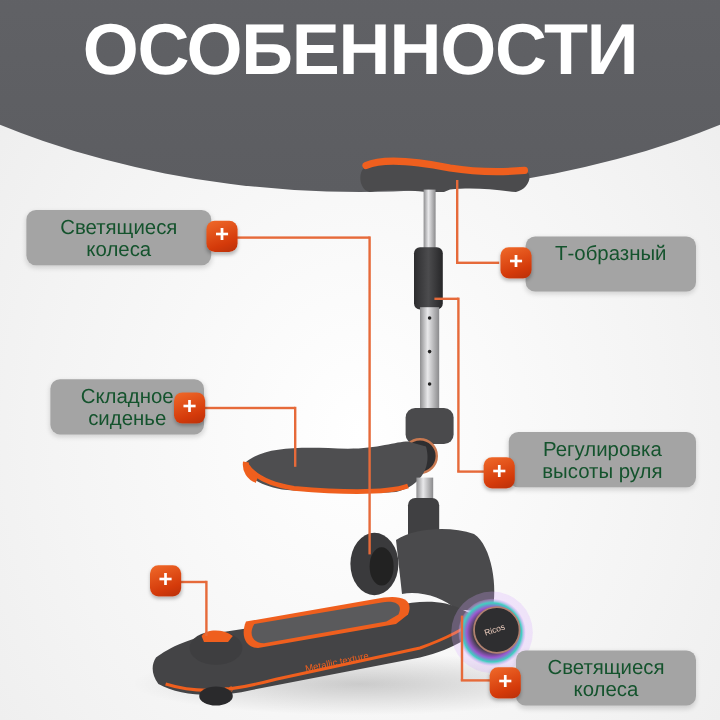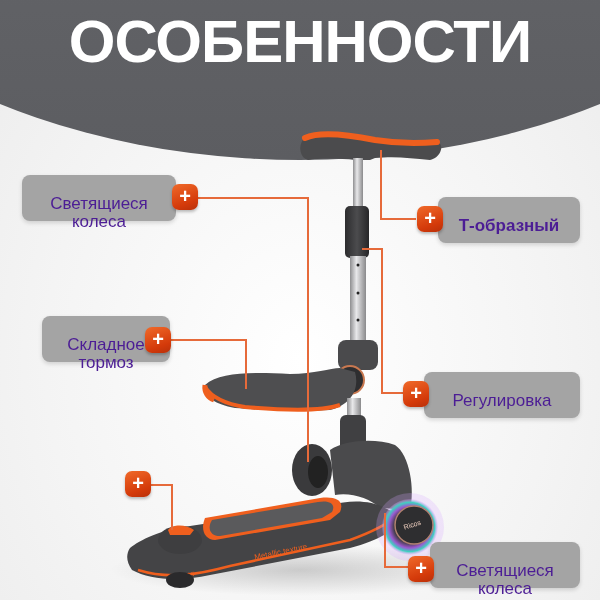--- a/index.html
+++ b/index.html
@@ -3,21 +3,21 @@
 <meta charset="utf-8">
 <style>
   html, body { margin:0; padding:0; }
   body { width:600px; height:600px; overflow:hidden; background:#f3f3f3; font-family:"Liberation Sans", sans-serif; position:relative; }
   .stage { position:absolute; left:0; top:0; width:600px; height:600px; background:radial-gradient(ellipse at 50% 60%, #ffffff 0%, #f4f4f4 60%, #ececec 100%); overflow:hidden; }
   .header-shape { position:absolute; left:-260px; top:-560px; width:1120px; height:720px; border-radius:50%; background:linear-gradient(180deg,#6f7074 0%,#5c5d61 100%); }
   .title { position:absolute; left:0; width:600px; text-align:center; color:#ffffff; font-weight:bold; font-family:"Liberation Sans", sans-serif; letter-spacing:-1px; line-height:1; }
   .title-1 { top:12px; font-size:60px; }
   .title-2 { top:74px; font-size:50px; }
 
-  .label { position:absolute; background:#a4a4a4; color:#4c1d95; border-radius:8px; text-align:center; font-size:17px; line-height:18px; padding:20px 8px; box-sizing:border-box; box-shadow:0 2px 4px rgba(0,0,0,0.15); }
+  .label { position:absolute; background:#a4a4a4; color:#14532d; border-radius:8px; text-align:center; font-size:17px; line-height:18px; padding:6px 8px; box-sizing:border-box; box-shadow:0 2px 4px rgba(0,0,0,0.15); }
   .plus { position:absolute; width:26px; height:26px; border-radius:7px; background:linear-gradient(160deg,#f06a2a 0%,#d43a0a 70%,#b8300a 100%); color:#fff; font-size:20px; line-height:25px; text-align:center; font-weight:bold; box-shadow:0 2px 3px rgba(0,0,0,0.25); }
   .line { position:absolute; background:#e66a3a; }
 
   .scooter { position:absolute; left:0; top:0; width:600px; height:600px; }
 </style>
 </head>
 <body>
 
 <div class="stage">
 
@@ -113,33 +113,34 @@
 
   <div class="line" style="left:384px; top:513px; width:2px; height:54px;"></div>
   <div class="line" style="left:384px; top:566px; width:26px; height:2px;"></div>
 
   <div class="label" style="left:22px; top:175px; width:154px; height:46px;">
     <div>Светящиеся</div>
     <div>колеса</div>
   </div>
   <div class="plus" style="left:172px; top:184px;">+</div>
 
-  <div class="label" style="left:438px; top:197px; width:142px; height:46px;font-weight:bold;">
+  <div class="label" style="left:438px; top:197px; width:142px; height:46px;">
     <div>Т-образный</div>
   </div>
   <div class="plus" style="left:417px; top:206px;">+</div>
 
   <div class="label" style="left:22px; top:316px; width:128px; height:46px;margin-left:20px;">
     <div>Складное</div>
-    <div>тормоз</div>
+    <div>сиденье</div>
   </div>
   <div class="plus" style="left:145px; top:327px;">+</div>
 
-  <div class="label" style="left:424px; top:372px; width:156px; height:46px;">
+  <div class="label" style="left:424px; top:360px; width:156px; height:46px;">
     <div>Регулировка</div>
+    <div>высоты руля</div>
   </div>
   <div class="plus" style="left:403px; top:381px;">+</div>
 
   <div class="plus" style="left:125px; top:471px;">+</div>
 
   <div class="label" style="left:430px; top:542px; width:150px; height:46px;">
     <div>Светящиеся</div>
     <div>колеса</div>
   </div>
   <div class="plus" style="left:408px; top:556px;">+</div>

